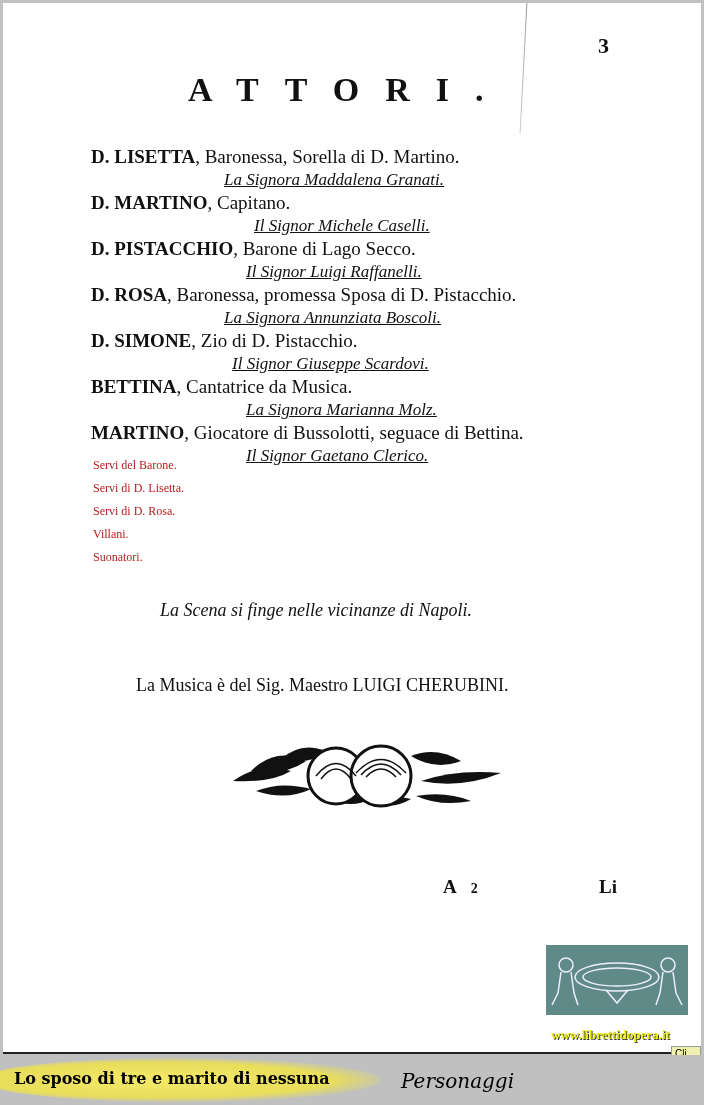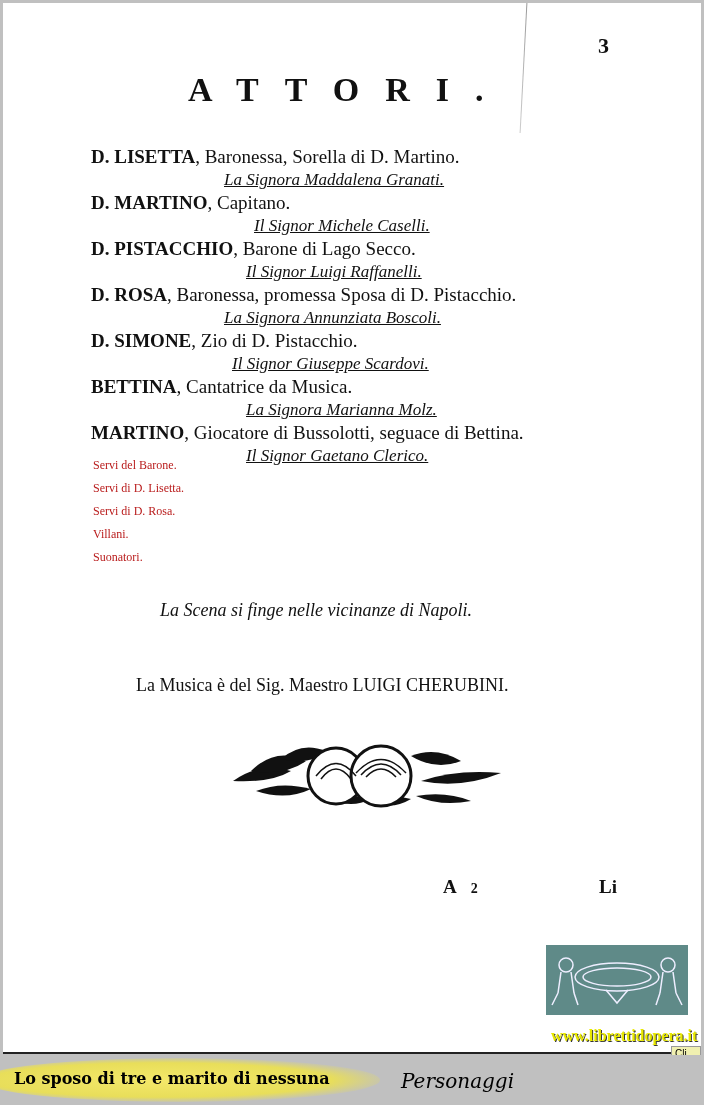--- a/index.html
+++ b/index.html
@@ -50,21 +50,21 @@
     .ornament { position: absolute; left: 228px; top: 738px; }
     .sig { position: absolute; left: 440px; top: 873px; font-family: "Liberation Serif", serif; font-weight: bold; font-size: 19px; color: #111; }
     .sig .small { font-size: 14px; margin-left: 14px; }
     .catch { position: absolute; left: 596px; top: 873px; font-family: "Liberation Serif", serif; font-weight: bold; font-size: 19px; color: #111; }
     .logo {
       position: absolute; left: 543px; top: 942px; width: 142px; height: 70px;
       background: #5f8a88;
     }
     .url {
       position: absolute; left: 548px; top: 1024px;
-      font-family: "Liberation Serif", serif; font-weight: bold; font-size: 16px;
+      font-family: "Liberation Serif", serif; font-weight: bold; font-size: 13px;
       color: #e8e800; text-shadow: 1px 1px 0 #333;
     }
     .bottom-rule {
       position: absolute; left: 3px; top: 1052px; width: 668px; height: 2px; background: #222;
     }
     .click-tab {
       position: absolute; left: 671px; top: 1046px; width: 30px; height: 14px;
       background: #f0f0b0; border: 1px solid #999;
       font-family: Liberation Sans, sans-serif; font-size: 10px; line-height: 14px;
       padding-left: 3px; overflow: hidden; box-sizing: border-box;

